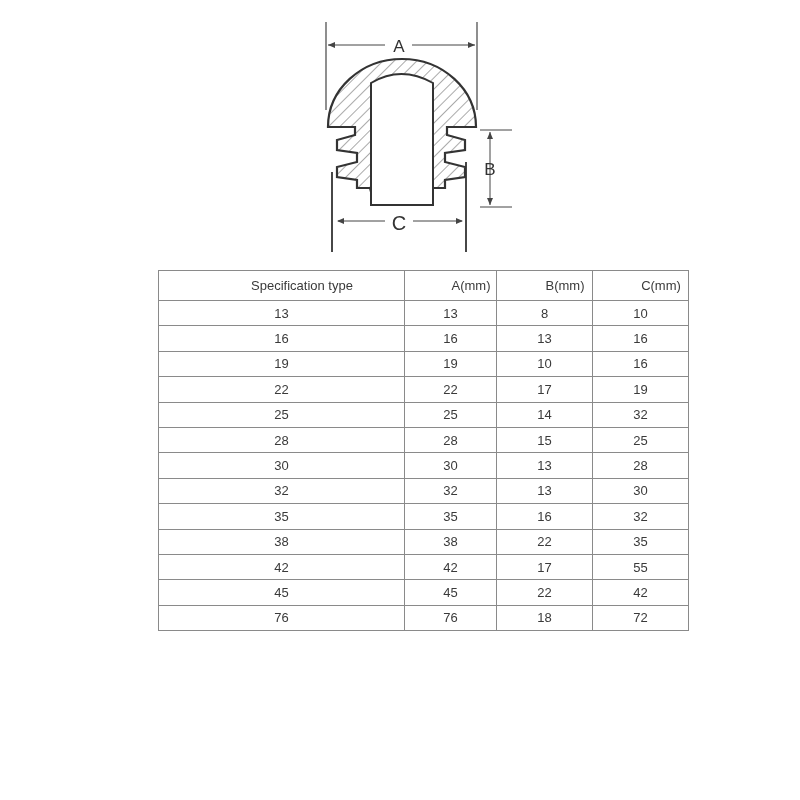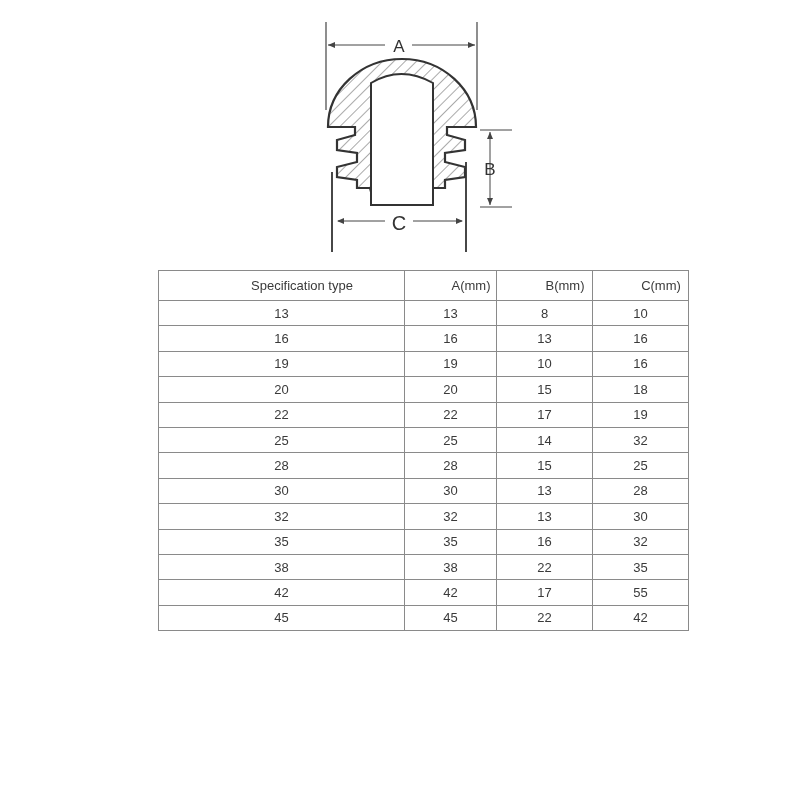--- a/index.html
+++ b/index.html
@@ -83,26 +83,20 @@
         <td>13</td>
         <td>16</td>
       </tr>
       <tr>
         <td>19</td>
         <td>19</td>
         <td>10</td>
         <td>16</td>
       </tr>
       <tr>
-        <td>20</td>
-        <td>20</td>
-        <td>15</td>
-        <td>18</td>
-      </tr>
-      <tr>
         <td>22</td>
         <td>22</td>
         <td>17</td>
         <td>19</td>
       </tr>
       <tr>
         <td>25</td>
         <td>25</td>
         <td>14</td>
         <td>32</td>
@@ -142,14 +136,20 @@
         <td>42</td>
         <td>17</td>
         <td>55</td>
       </tr>
       <tr>
         <td>45</td>
         <td>45</td>
         <td>22</td>
         <td>42</td>
       </tr>
+      <tr>
+        <td>76</td>
+        <td>76</td>
+        <td>18</td>
+        <td>72</td>
+      </tr>
     </tbody>
 </table>
 
 </body></html>

